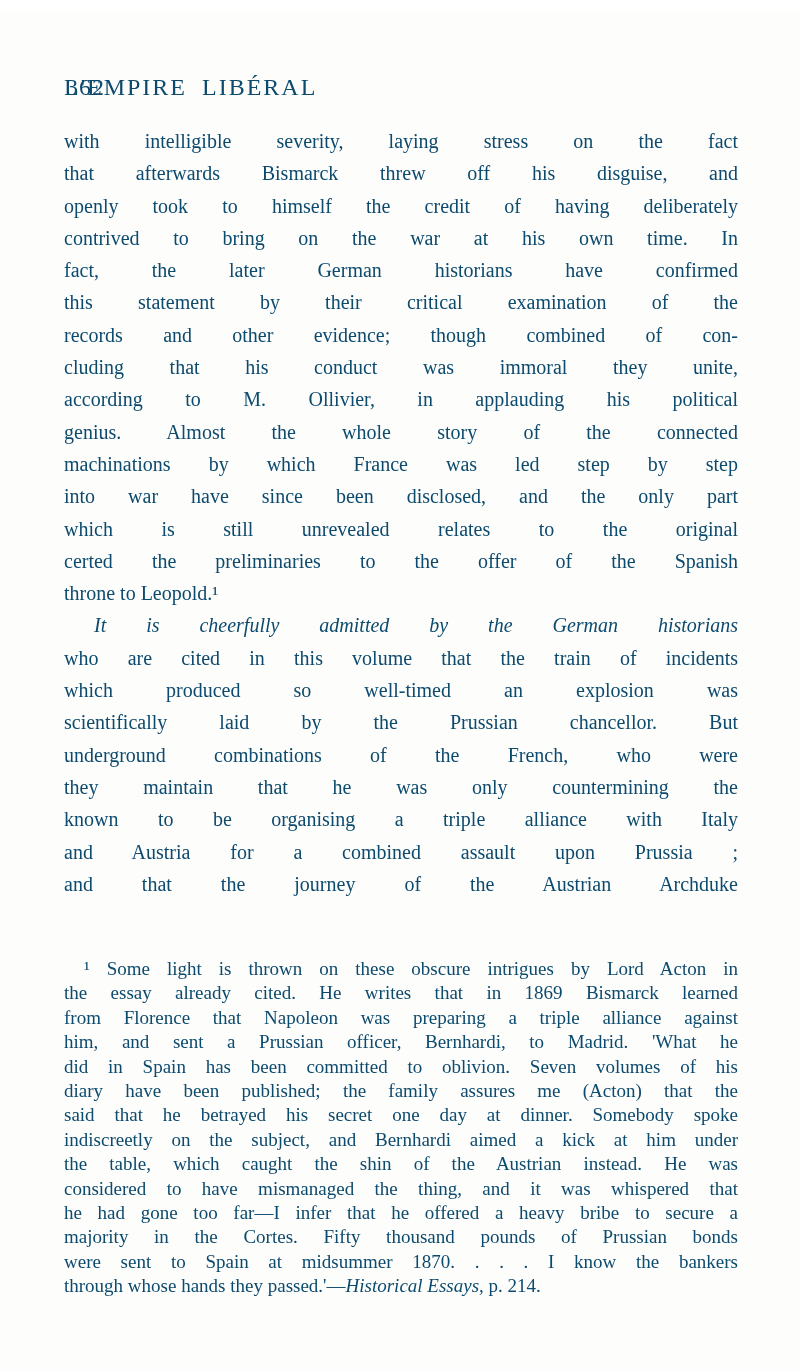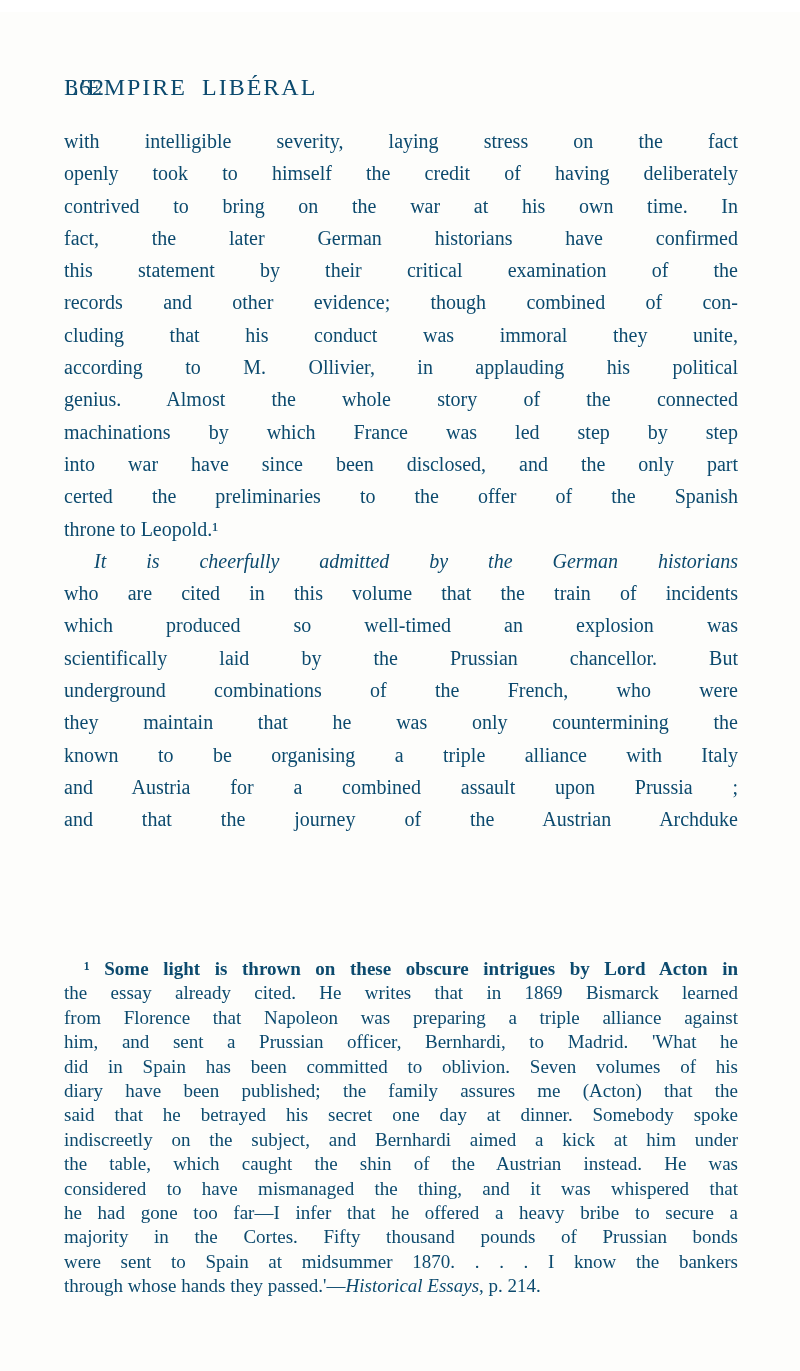--- a/index.html
+++ b/index.html
@@ -67,49 +67,50 @@
   .footnote {
     position: absolute;
     top: 945px;
     left: 64px;
     width: 674px;
     font-size: 19px;
     line-height: 24.4px;
   }
   .footnote .line.indent {
     text-indent: 20px;
-    font-weight: bold;
   }
   .italic {
     font-style: italic;
   }
 </style>
 </head>
 <body>
 
 <div class="page">
 
   <header class="running-head">
     <span class="page-num">362</span>
     <span class="running-title">L'EMPIRE LIBÉRAL</span>
   </header>
 
   <main class="body-text">
       <div class="paragraph">
         <div class="line">with intelligible severity, laying stress on the fact</div>
+        <div class="line">that afterwards Bismarck threw off his disguise, and</div>
         <div class="line">openly took to himself the credit of having deliberately</div>
         <div class="line">contrived to bring on the war at his own time. In</div>
         <div class="line">fact, the later German historians have confirmed</div>
         <div class="line">this statement by their critical examination of the</div>
         <div class="line">records and other evidence; though combined of con-</div>
         <div class="line">cluding that his conduct was immoral they unite,</div>
         <div class="line">according to M. Ollivier, in applauding his political</div>
         <div class="line">genius. Almost the whole story of the connected</div>
         <div class="line">machinations by which France was led step by step</div>
         <div class="line">into war have since been disclosed, and the only part</div>
+        <div class="line">which is still unrevealed relates to the original</div>
         <div class="line">certed the preliminaries to the offer of the Spanish</div>
         <div class="line no-stretch">throne to Leopold.¹</div>
       </div>
       <div class="paragraph">
         <div class="line indent">It is cheerfully admitted by the German historians</div>
         <div class="line">who are cited in this volume that the train of incidents</div>
         <div class="line">which produced so well-timed an explosion was</div>
         <div class="line">scientifically laid by the Prussian chancellor. But</div>
         <div class="line">underground combinations of the French, who were</div>
         <div class="line">they maintain that he was only countermining the</div>

